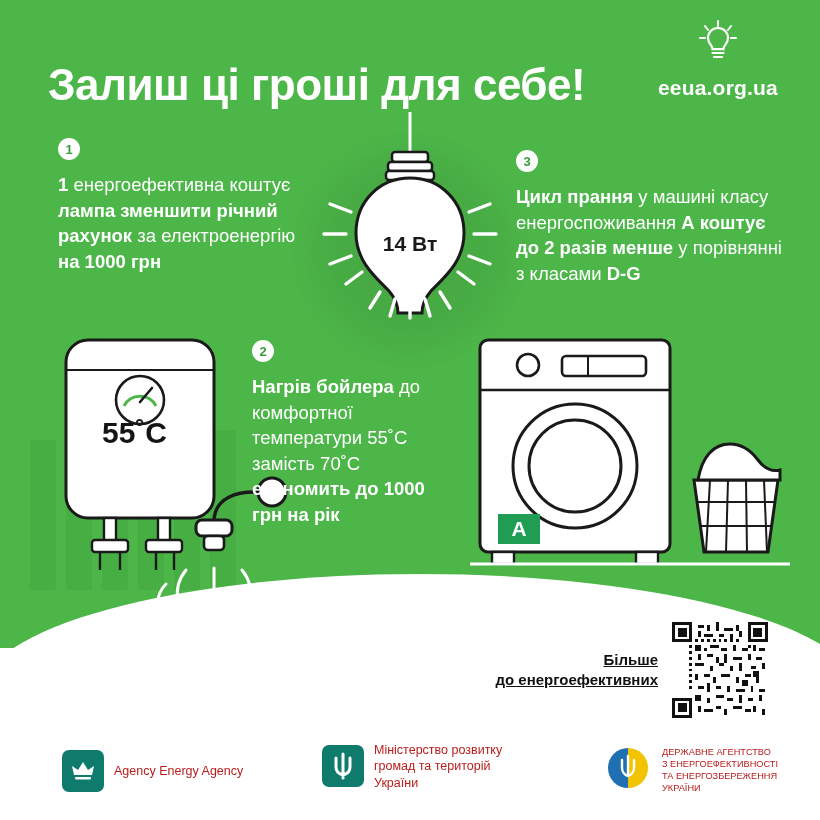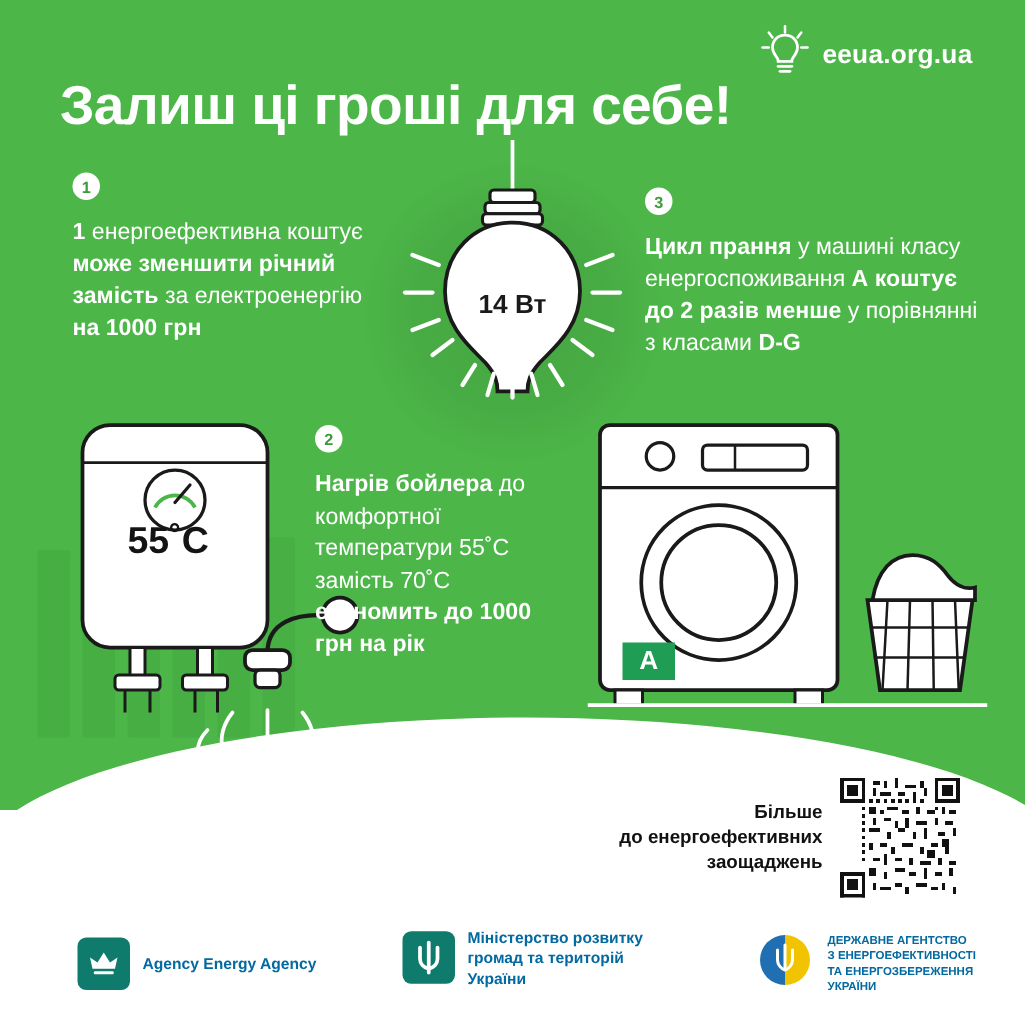--- a/index.html
+++ b/index.html
@@ -62,20 +62,21 @@
   }
 
   
   .logo-row {
     position: absolute;
     right: 42px;
     top: 20px;
     display: flex;
     align-items: center;
     gap: 10px;
+    flex-direction: column;
   }
   .logo-url {
     color: #ffffff;
     font-size: 21px;
     font-weight: bold;
     letter-spacing: 0.2px;
   }
   .headline {
     position: absolute;
     left: 48px;
@@ -178,20 +179,21 @@
     display: flex;
     align-items: center;
     gap: 14px;
   }
   .qr-text {
     text-align: right;
     color: #111111;
     font-size: 15px;
     font-weight: bold;
     line-height: 1.32;
+    text-decoration: underline;
   }
   .qr-code {
     width: 96px; height: 96px;
     background: #ffffff;
   }
 
   .footer {
     position: absolute;
     left: 0; top: 738px;
     width: 820px;
@@ -202,23 +204,23 @@
   .footer-item {
     display: flex;
     align-items: center;
     gap: 10px;
     position: absolute;
   }
   #footer-1 { left: 62px; top: 12px; }
   #footer-2 { left: 322px; top: 4px; }
   #footer-3 { left: 604px; top: 6px; }
   .footer-label {
-    color: #0369a1;
+    color: #b91c1c;
     font-size: 12.5px;
-    font-weight: bold;
+    font-weight: normal;
     line-height: 1.3;
   }
   .footer-label.small {
     font-size: 9.2px;
     line-height: 1.32;
   }
   .footer-mark {
     width: 42px; height: 42px;
     border-radius: 7px;
     background: #0e7b6c;
@@ -356,38 +358,37 @@
 
       <path d="M228 150c4-24 16-36 32-36 14 0 22 8 28 16 6 8 14 12 22 10v10z" fill="#ffffff" stroke="#1a1a1a" stroke-width="3"></path>
 
       <line x1="0" y1="234" x2="320" y2="234" stroke="#ffffff" stroke-width="3"></line>
     </svg>
     <div class="washer-class">A</div>
   </div>
 
   <div class="tip" id="tip1">
     <div class="badge">1</div>
-    <div class="body"><b>1</b><span> енергоефективна коштує </span><b>може зменшити річний замість</b><span> за електроенергію </span><b>на 1000 грн</b></div>
+    <div class="body"><b>1</b><span> енергоефективна коштує </span><b>лампа зменшити річний рахунок</b><span> за електроенергію </span><b>на 1000 грн</b></div>
   </div>
 
   <div class="tip" id="tip2">
     <div class="badge">2</div>
     <div class="body"><b>Нагрів бойлера</b><span> до комфортної температури 55˚C замість 70˚C </span><b>економить до 1000 грн на рік</b></div>
   </div>
 
   <div class="tip" id="tip3">
     <div class="badge">3</div>
     <div class="body"><b>Цикл прання</b><span> у машині класу енергоспоживання </span><b>A</b><span> </span><b>коштує до 2 разів менше</b><span> у порівнянні з класами </span><b>D-G</b></div>
   </div>
 
   <div class="qr-block">
     <div class="qr-text">
       <div>Більше</div>
       <div>до енергоефективних</div>
-      <div>заощаджень</div>
     </div>
     <div class="qr-code">
       <svg width="96" height="96" viewBox="0 0 33 33" shape-rendering="crispEdges">
         <rect width="33" height="33" fill="#ffffff"></rect>
         <g fill="#111111">
 
           <rect x="0" y="0" width="7" height="1"></rect>
             <rect x="0" y="6" width="7" height="1"></rect>
           <rect x="0" y="0" width="1" height="7"></rect>
             <rect x="6" y="0" width="1" height="7"></rect>

